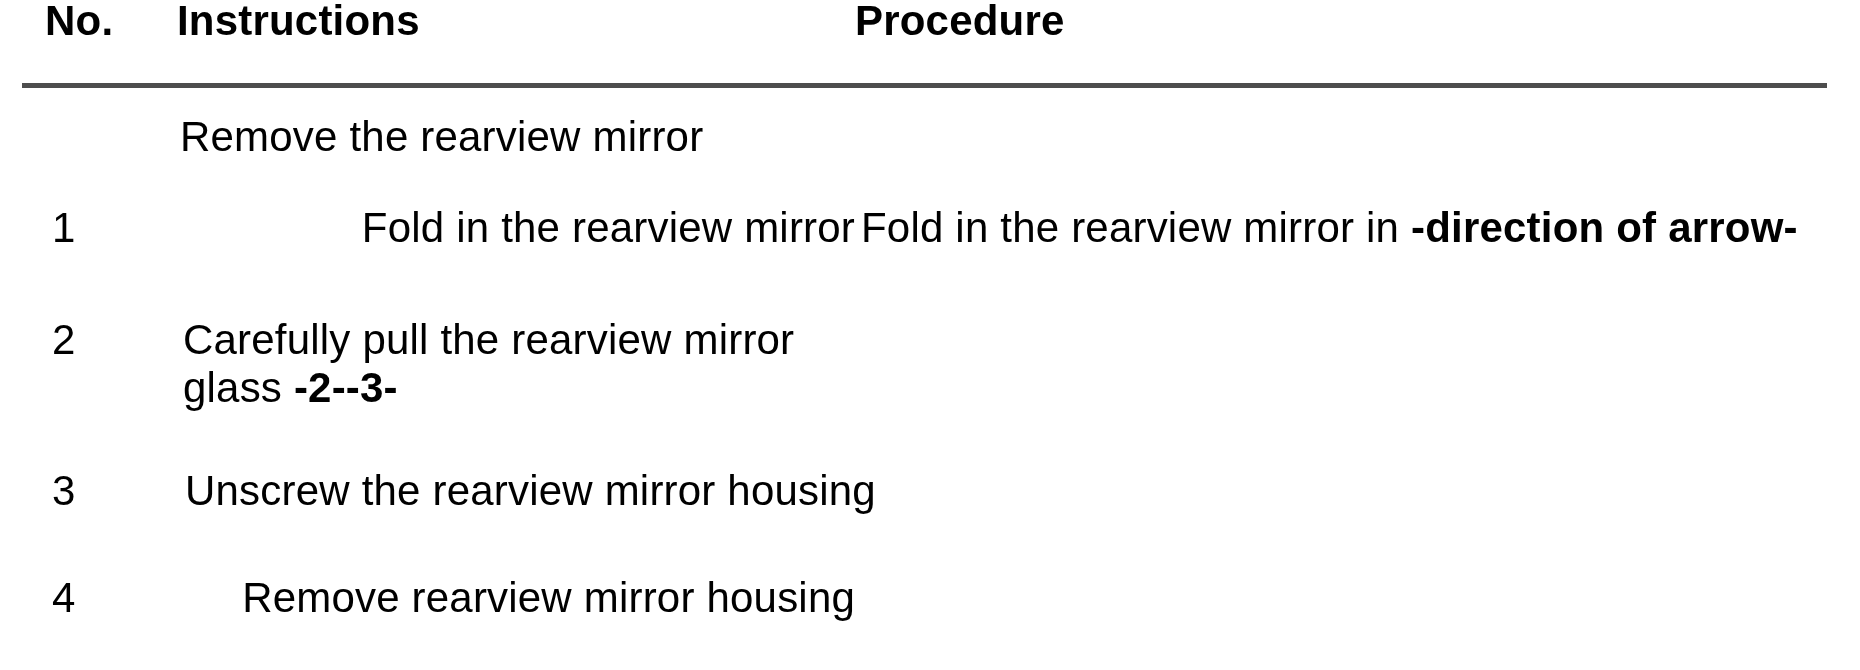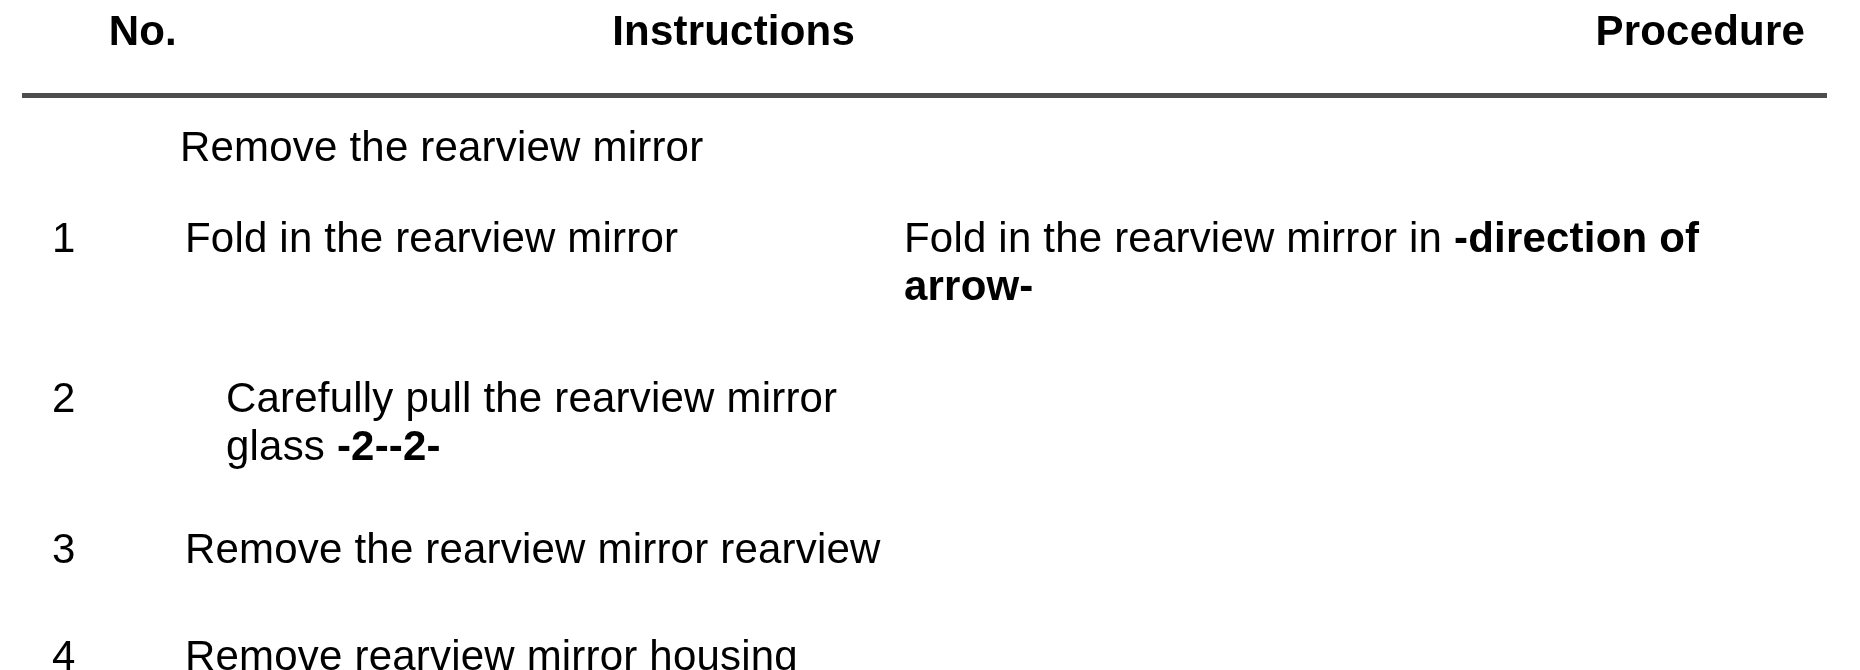--- a/index.html
+++ b/index.html
@@ -22,42 +22,40 @@
     display: grid;
     grid-template-columns: 132px 678px 950px;
     margin-left: 45px;
   }
   .cell {
     font-size: 42px;
     line-height: 48px;
     letter-spacing: 0.2px;
   }
   .header-row {
-    padding-top: 10px;
-    text-align: right;
   }
   .header-row .cell {
     font-weight: bold;
     line-height: 42px;
   }
   .rule {
     height: 5px;
     width: 1805px;
     margin: 41px 0 0 22px;
     background: #4d4d4d;
   }
   .section-row { margin-top: 25px; }
   .section-row .cell-procedure { padding-left: 3px; }
   .row-1 { margin-top: 43px; }
   .row-2 { margin-top: 64px; }
   .row-3 { margin-top: 55px; }
   .row-4 { margin-top: 59px; }
   .body-row .cell-no { padding-left: 7px; }
-  .body-row .cell-procedure { padding-left: 8px; white-space: nowrap; }
-  .body-row .cell-instructions { padding-left: 6px; margin-left: 43px; }
+  .body-row .cell-procedure { padding-left: 8px; white-space: nowrap; text-align: right; }
+  .body-row .cell-instructions { padding-left: 6px; }
   .cell-instructions b { font-weight: bold; }
 </style>
 </head>
 <body>
 
 <div class="page">
 
   <div class="grid-row header-row">
     <div class="cell cell-no">No.</div>
     <div class="cell cell-instructions">Instructions</div>
@@ -73,26 +71,26 @@
   </div>
 
   <div class="grid-row body-row row-1">
     <div class="cell cell-no">1</div>
     <div class="cell cell-procedure">Fold in the rearview mirror</div>
     <div class="cell cell-instructions"><span>Fold in the rearview mirror in </span><b>-direction of arrow-</b></div>
   </div>
 
   <div class="grid-row body-row row-2">
     <div class="cell cell-no">2</div>
-    <div class="cell cell-instructions"><span>Carefully pull the rearview mirror glass </span><b>-2--2-</b></div>
+    <div class="cell cell-instructions"><span>Carefully pull the rearview mirror glass </span><b>-2--3-</b></div>
   </div>
 
   <div class="grid-row body-row row-3">
     <div class="cell cell-no">3</div>
-    <div class="cell cell-procedure">Remove the rearview mirror rearview</div>
+    <div class="cell cell-procedure">Unscrew the rearview mirror housing</div>
   </div>
 
   <div class="grid-row body-row row-4">
     <div class="cell cell-no">4</div>
     <div class="cell cell-procedure">Remove rearview mirror housing</div>
   </div>
 
 </div>
 
 </body></html>

